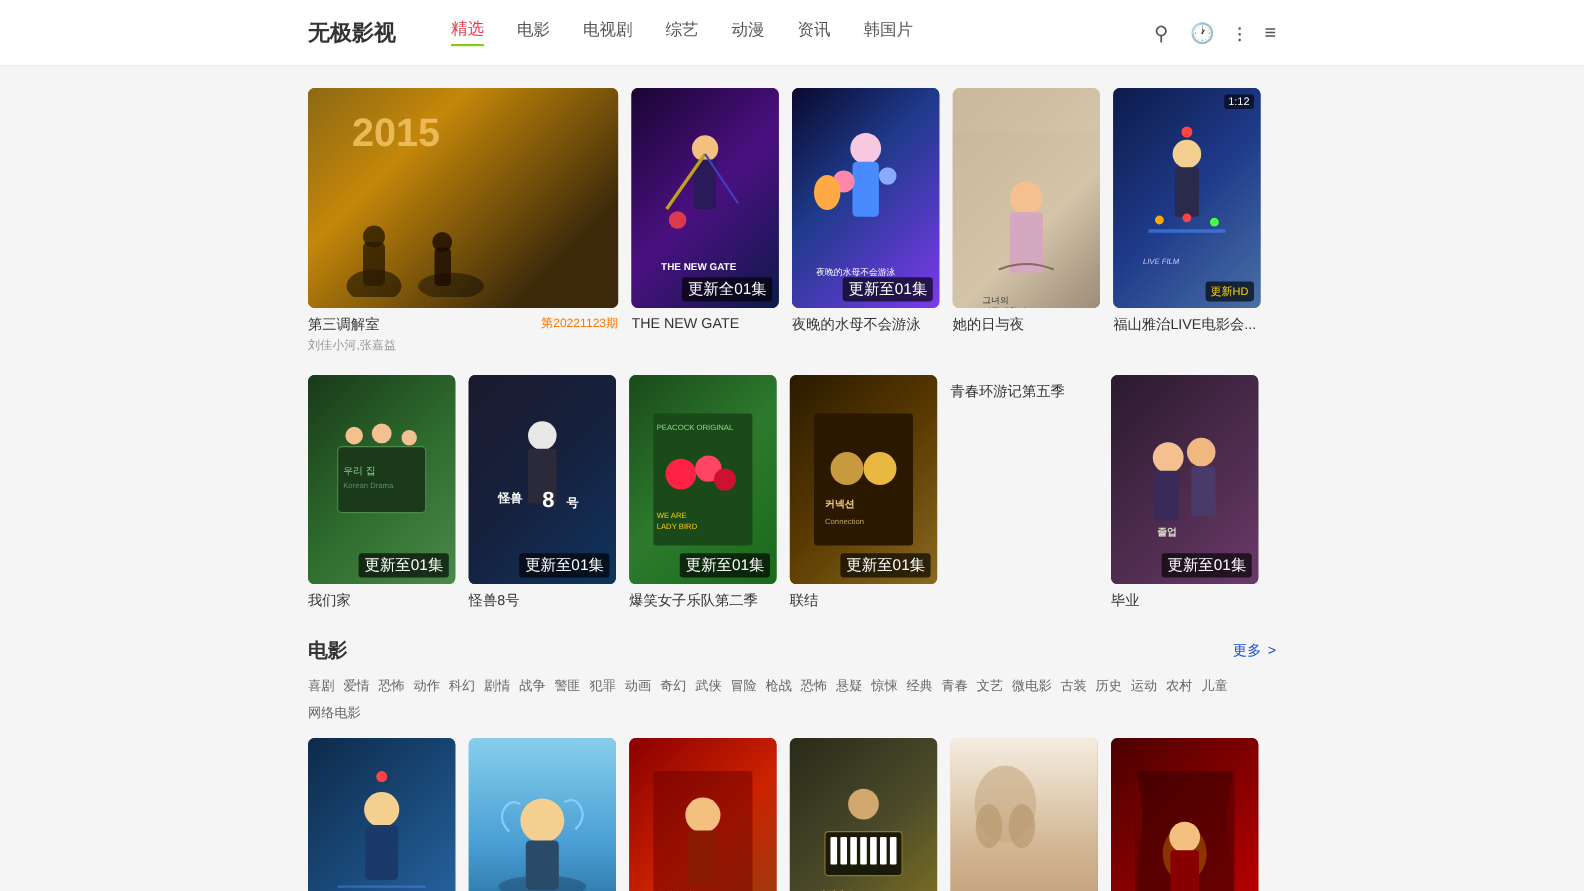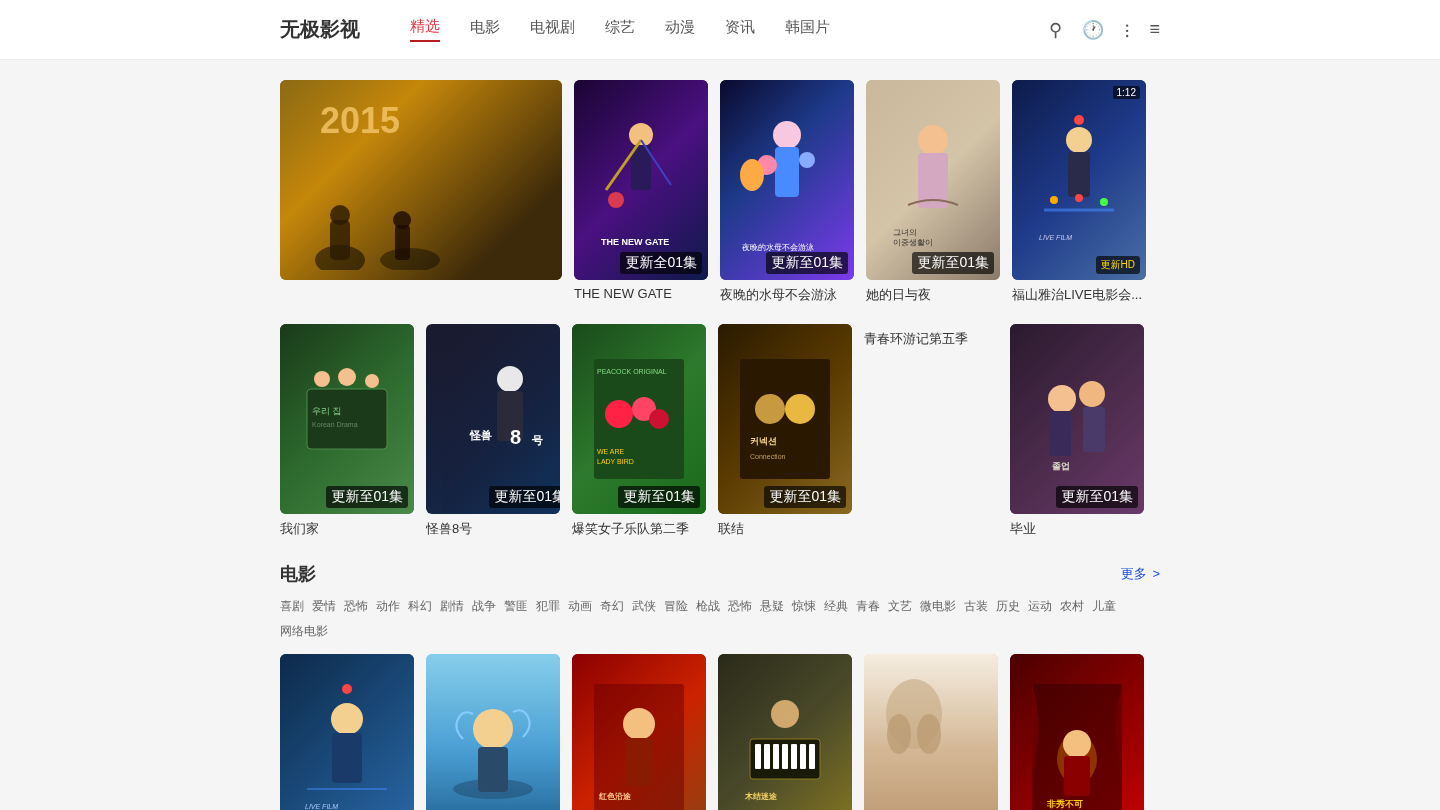--- a/index.html
+++ b/index.html
@@ -3,21 +3,21 @@
   <meta charset="utf-8">
   <style>
     * { margin: 0; padding: 0; box-sizing: border-box; }
     body { font-family: "Microsoft YaHei", "PingFang SC", sans-serif; background: #f5f5f5; font-size: 14px; color: #333; width: 1440px; min-height: 810px; overflow-x: hidden; }
     
     
     .header { background: #fff; height: 60px; display: flex; align-items: center; padding: 0 280px; border-bottom: 1px solid #eee; position: sticky; top: 0; z-index: 100; }
     .logo { font-size: 20px; font-weight: bold; color: #333; margin-right: 50px; white-space: nowrap; }
     .nav { display: flex; align-items: center; gap: 30px; flex: 1; }
     .nav-item { font-size: 15px; color: #555; cursor: pointer; padding-bottom: 4px; white-space: nowrap; }
-    .nav-item.active { color: #e63946; border-bottom: 2px solid #b91c1c; }
+    .nav-item.active { color: #e63946; border-bottom: 2px solid #84cc16; }
     .header-icons { display: flex; gap: 20px; align-items: center; }
     .header-icon { cursor: pointer; color: #555; font-size: 18px; }
     
     
     .main { padding: 20px 280px; }
     
     
     .featured-row { display: flex; gap: 12px; margin-bottom: 20px; }
     .featured-large { width: 282px; height: 200px; border-radius: 6px; overflow: hidden; position: relative; flex-shrink: 0; }
     .featured-small { width: 134px; height: 200px; border-radius: 6px; overflow: hidden; position: relative; flex-shrink: 0; cursor: pointer; }
@@ -110,20 +110,27 @@
           <svg style="position:absolute;bottom:10px;left:30px;" width="200" height="100" viewBox="0 0 200 100">
             <ellipse cx="30" cy="90" rx="25" ry="15" fill="rgba(0,0,0,0.5)"></ellipse>
             <rect x="20" y="50" width="20" height="40" rx="5" fill="#2a1a00" opacity="0.8"></rect>
             <circle cx="30" cy="45" r="10" fill="#2a1a00" opacity="0.8"></circle>
             <ellipse cx="100" cy="90" rx="30" ry="12" fill="rgba(0,0,0,0.4)"></ellipse>
             <rect x="85" y="55" width="15" height="35" rx="4" fill="#1a0a00" opacity="0.8"></rect>
             <circle cx="92" cy="50" r="9" fill="#1a0a00" opacity="0.8"></circle>
           </svg>
         </div>
       </div>
+      <div class="card-info">
+        <div class="card-title">
+          <span>第三调解室</span>
+          <span class="badge-orange">第20221123期</span>
+        </div>
+        <div class="card-sub">刘佳小河,张嘉益</div>
+      </div>
     </div>
 
     <div style="flex-shrink:0;width:134px;">
       <div class="featured-small bg-anime1" style="width:134px;height:200px;">
 
         <div style="width:100%;height:100%;position:relative;background:linear-gradient(135deg,#1a0533,#4a1080 50%,#0d1a4a);">
           <div style="position:absolute;top:8px;left:8px;right:8px;bottom:8px;display:flex;align-items:center;justify-content:center;">
             <svg width="90" height="140" viewBox="0 0 90 140">
               <circle cx="45" cy="25" r="12" fill="#f4c080"></circle>
               <rect x="35" y="35" width="20" height="45" rx="3" fill="#2a1a5a"></rect>
@@ -157,21 +164,21 @@
           <div class="badge-update">更新至01集</div>
         </div>
       </div>
       <div class="card-info">
         <div class="card-title">夜晚的水母不会游泳</div>
       </div>
     </div>
 
     <div style="flex-shrink:0;width:134px;">
       <div class="featured-small bg-korean1" style="width:134px;height:200px;">
-        <div style="width:100%;height:100%;position:relative;background:linear-gradient(135deg,#c9b89a,#d4c4a8 50%,#8a7a6a);">
+        <div style="width:100%;height:100%;position:relative;background:linear-gradient(135deg,#c9b89a,#d4c4a8 50%,#8a7a6a);margin-top:40px;">
           <div style="position:absolute;inset:0;display:flex;align-items:center;justify-content:center;">
             <svg width="90" height="140" viewBox="0 0 90 140">
               <circle cx="45" cy="30" r="15" fill="#f4c090"></circle>
               <rect x="30" y="43" width="30" height="55" rx="3" fill="#d4a8c0"></rect>
               <path d="M20 95 Q45 85 70 95" stroke="#8a6a5a" stroke-width="2" fill="none"></path>
               <text x="5" y="125" font-size="8" fill="#333">그녀의</text>
               <text x="5" y="135" font-size="8" fill="#333">이중생활이</text>
             </svg>
           </div>
           <div class="badge-update">更新至01集</div>
@@ -226,21 +233,21 @@
           <div class="badge-update">更新至01集</div>
         </div>
       </div>
       <div class="card-info">
         <div class="card-title">我们家</div>
       </div>
     </div>
 
     <div class="show-card">
       <div class="show-card-img bg-dark">
-        <div style="width:100%;height:100%;position:relative;background:linear-gradient(135deg,#1a1a2e,#16213e 50%,#0f3460);margin-left:17px;">
+        <div style="width:100%;height:100%;position:relative;background:linear-gradient(135deg,#1a1a2e,#16213e 50%,#0f3460);">
           <div style="position:absolute;inset:0;display:flex;align-items:center;justify-content:center;">
             <svg width="100" height="130" viewBox="0 0 100 130">
               <circle cx="50" cy="25" r="13" fill="#e8e8e8"></circle>
               <rect x="37" y="37" width="26" height="50" rx="3" fill="#2a2a3a"></rect>
               <text x="10" y="85" font-size="11" fill="#fff" font-weight="bold">怪兽</text>
               <text x="50" y="90" font-size="20" fill="#fff" font-weight="900">8</text>
               <text x="72" y="90" font-size="11" fill="#fff" font-weight="bold">号</text>
             </svg>
           </div>
           <div class="badge-update">更新至01集</div>

